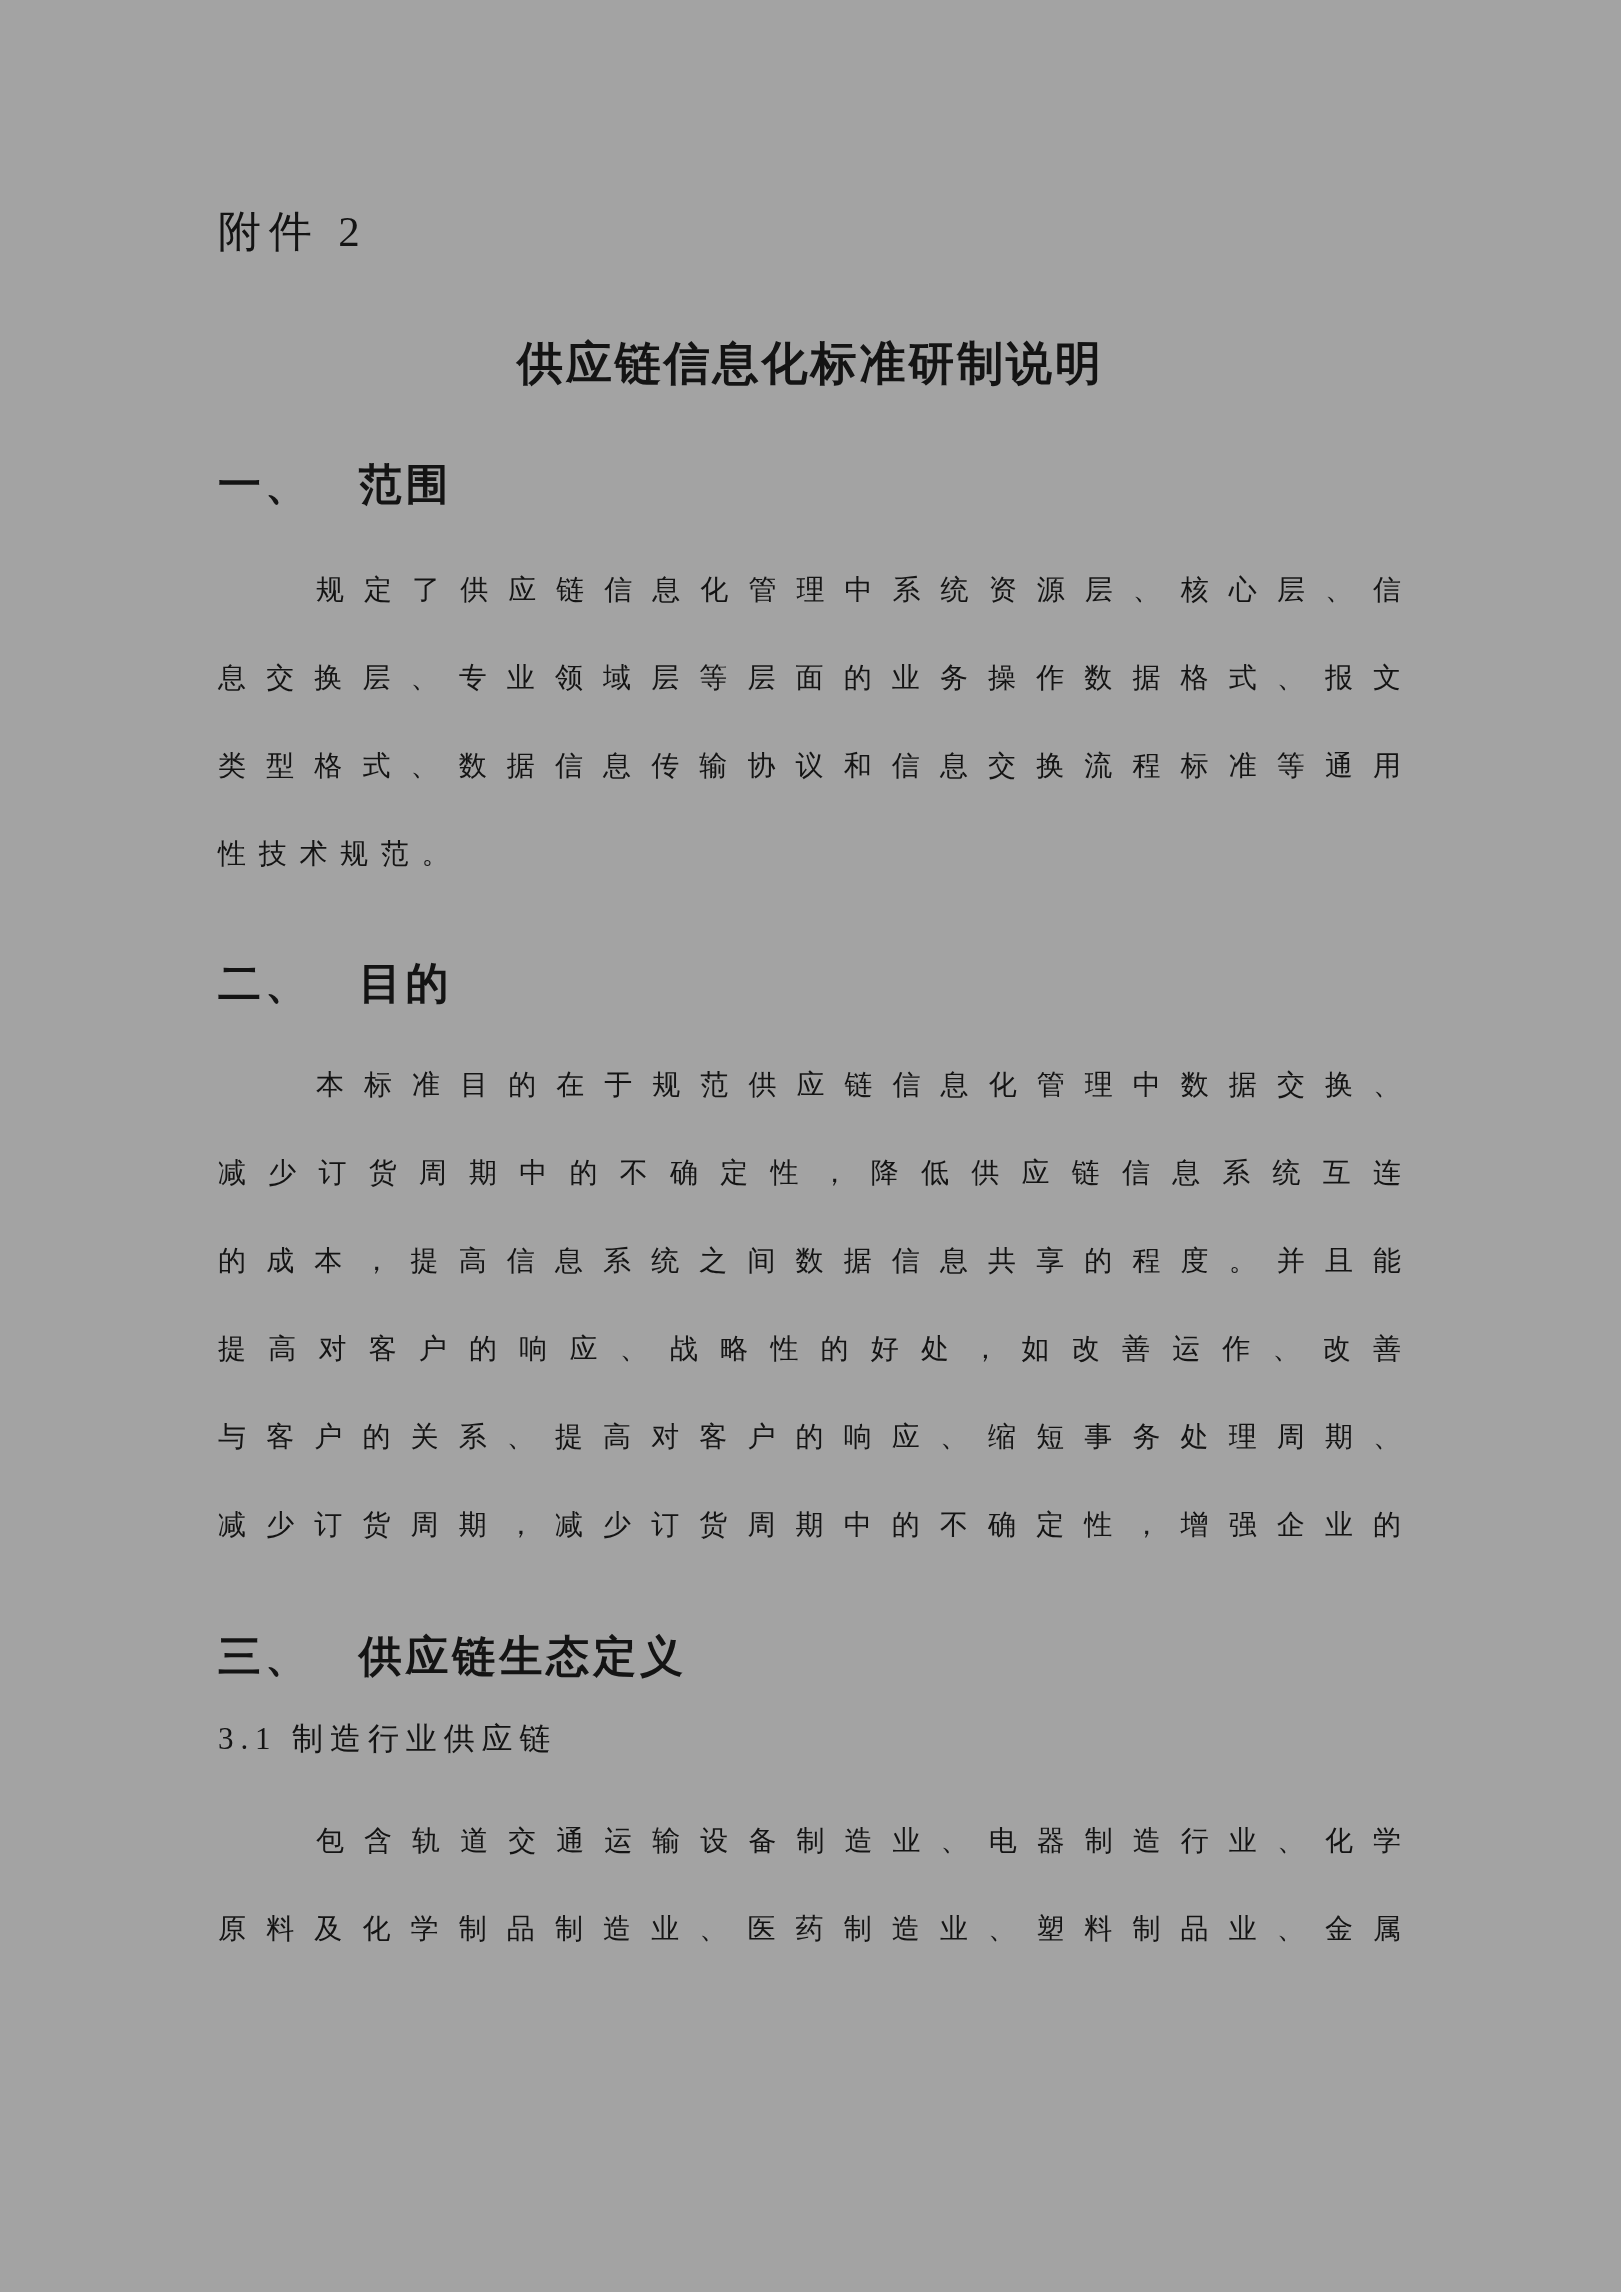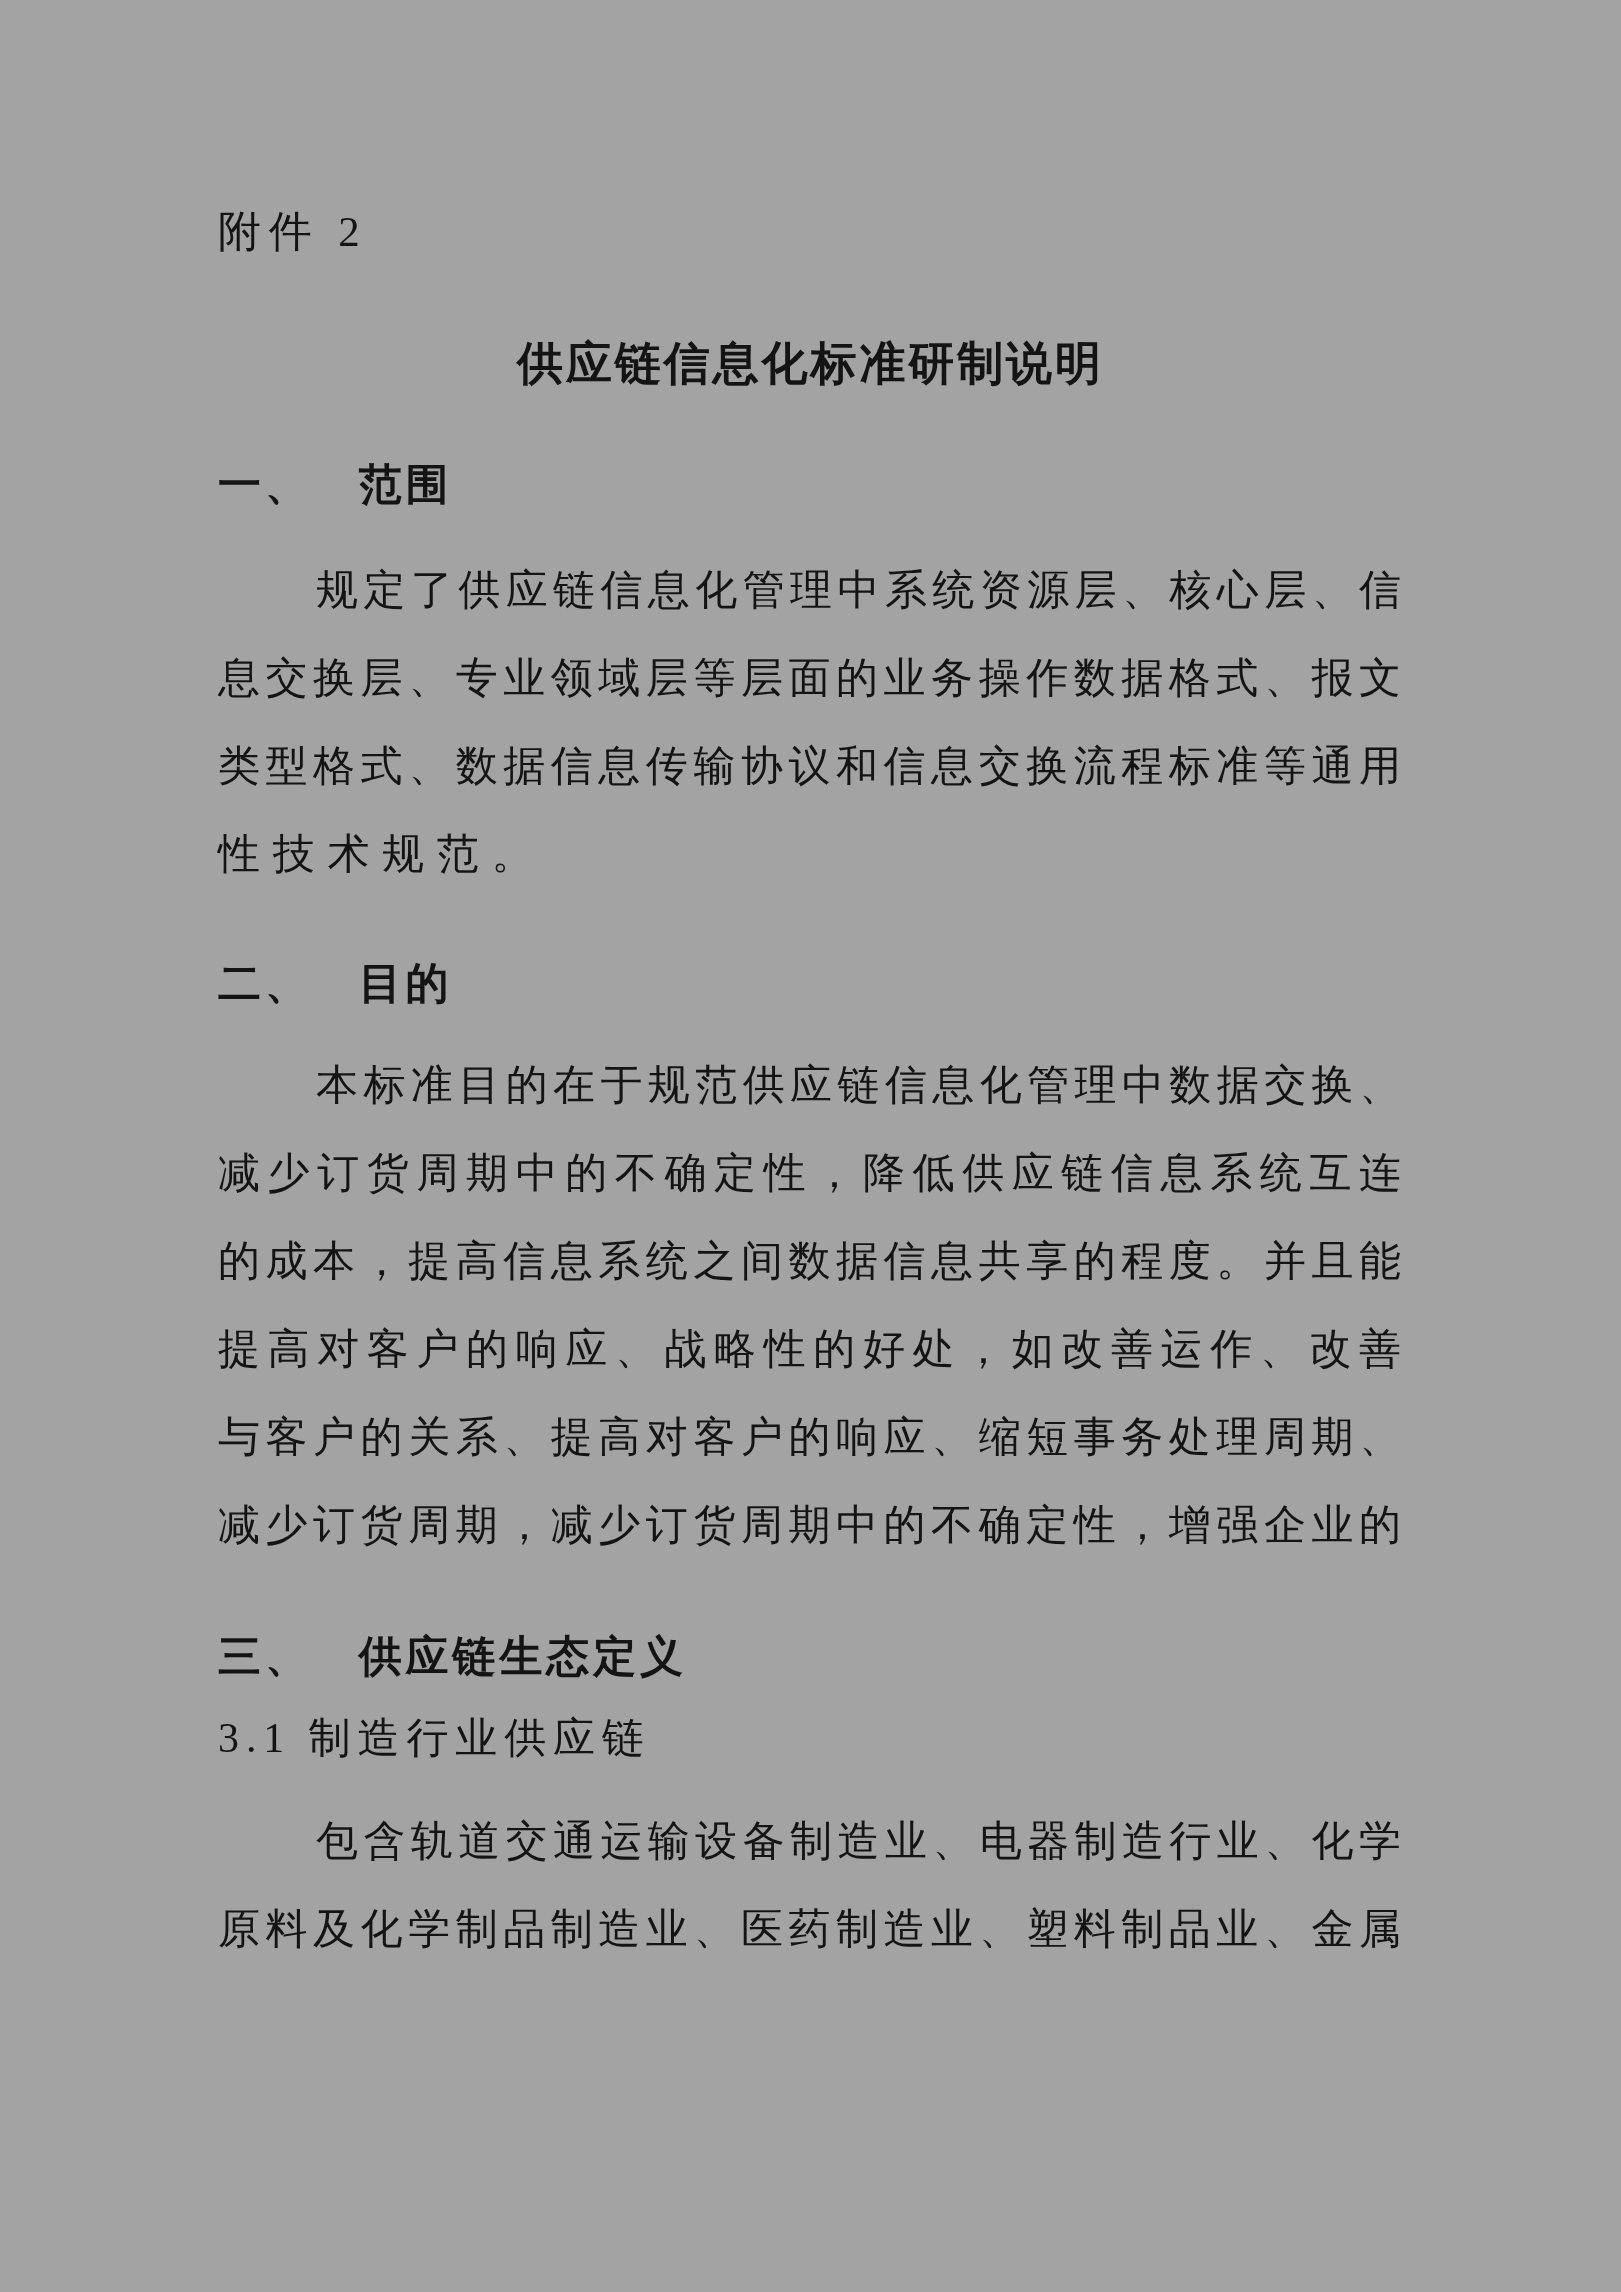--- a/index.html
+++ b/index.html
@@ -39,29 +39,29 @@
     font-family: "Liberation Sans", "DejaVu Sans", sans-serif;
     font-weight: 700;
     font-size: 43px;
     line-height: 55px;
     letter-spacing: 3.9px;
   }
   .sec-heading.h1 { margin-bottom: 34px; }
   .sec-heading.h2 { margin-top: 58px; margin-bottom: 30px; }
   .sec-heading.h3 { margin-top: 60px; margin-bottom: 27.4px; }
   .sub-heading {
-    font-size: 42px;
+    font-size: 31px;
     line-height: 55px;
     letter-spacing: 6.9px;
     font-weight: 400;
     margin-bottom: 31px;
   }
   .para { margin: 0; }
   .line {
-    font-size: 42px;
+    font-size: 28px;
     line-height: 88px;
     letter-spacing: 2px;
     text-align: justify;
     text-align-last: justify;
     -moz-text-align-last: justify;
     white-space: normal;
   }
   .line.first { text-indent: 98px; }
   .line.last {
     text-align: center;

